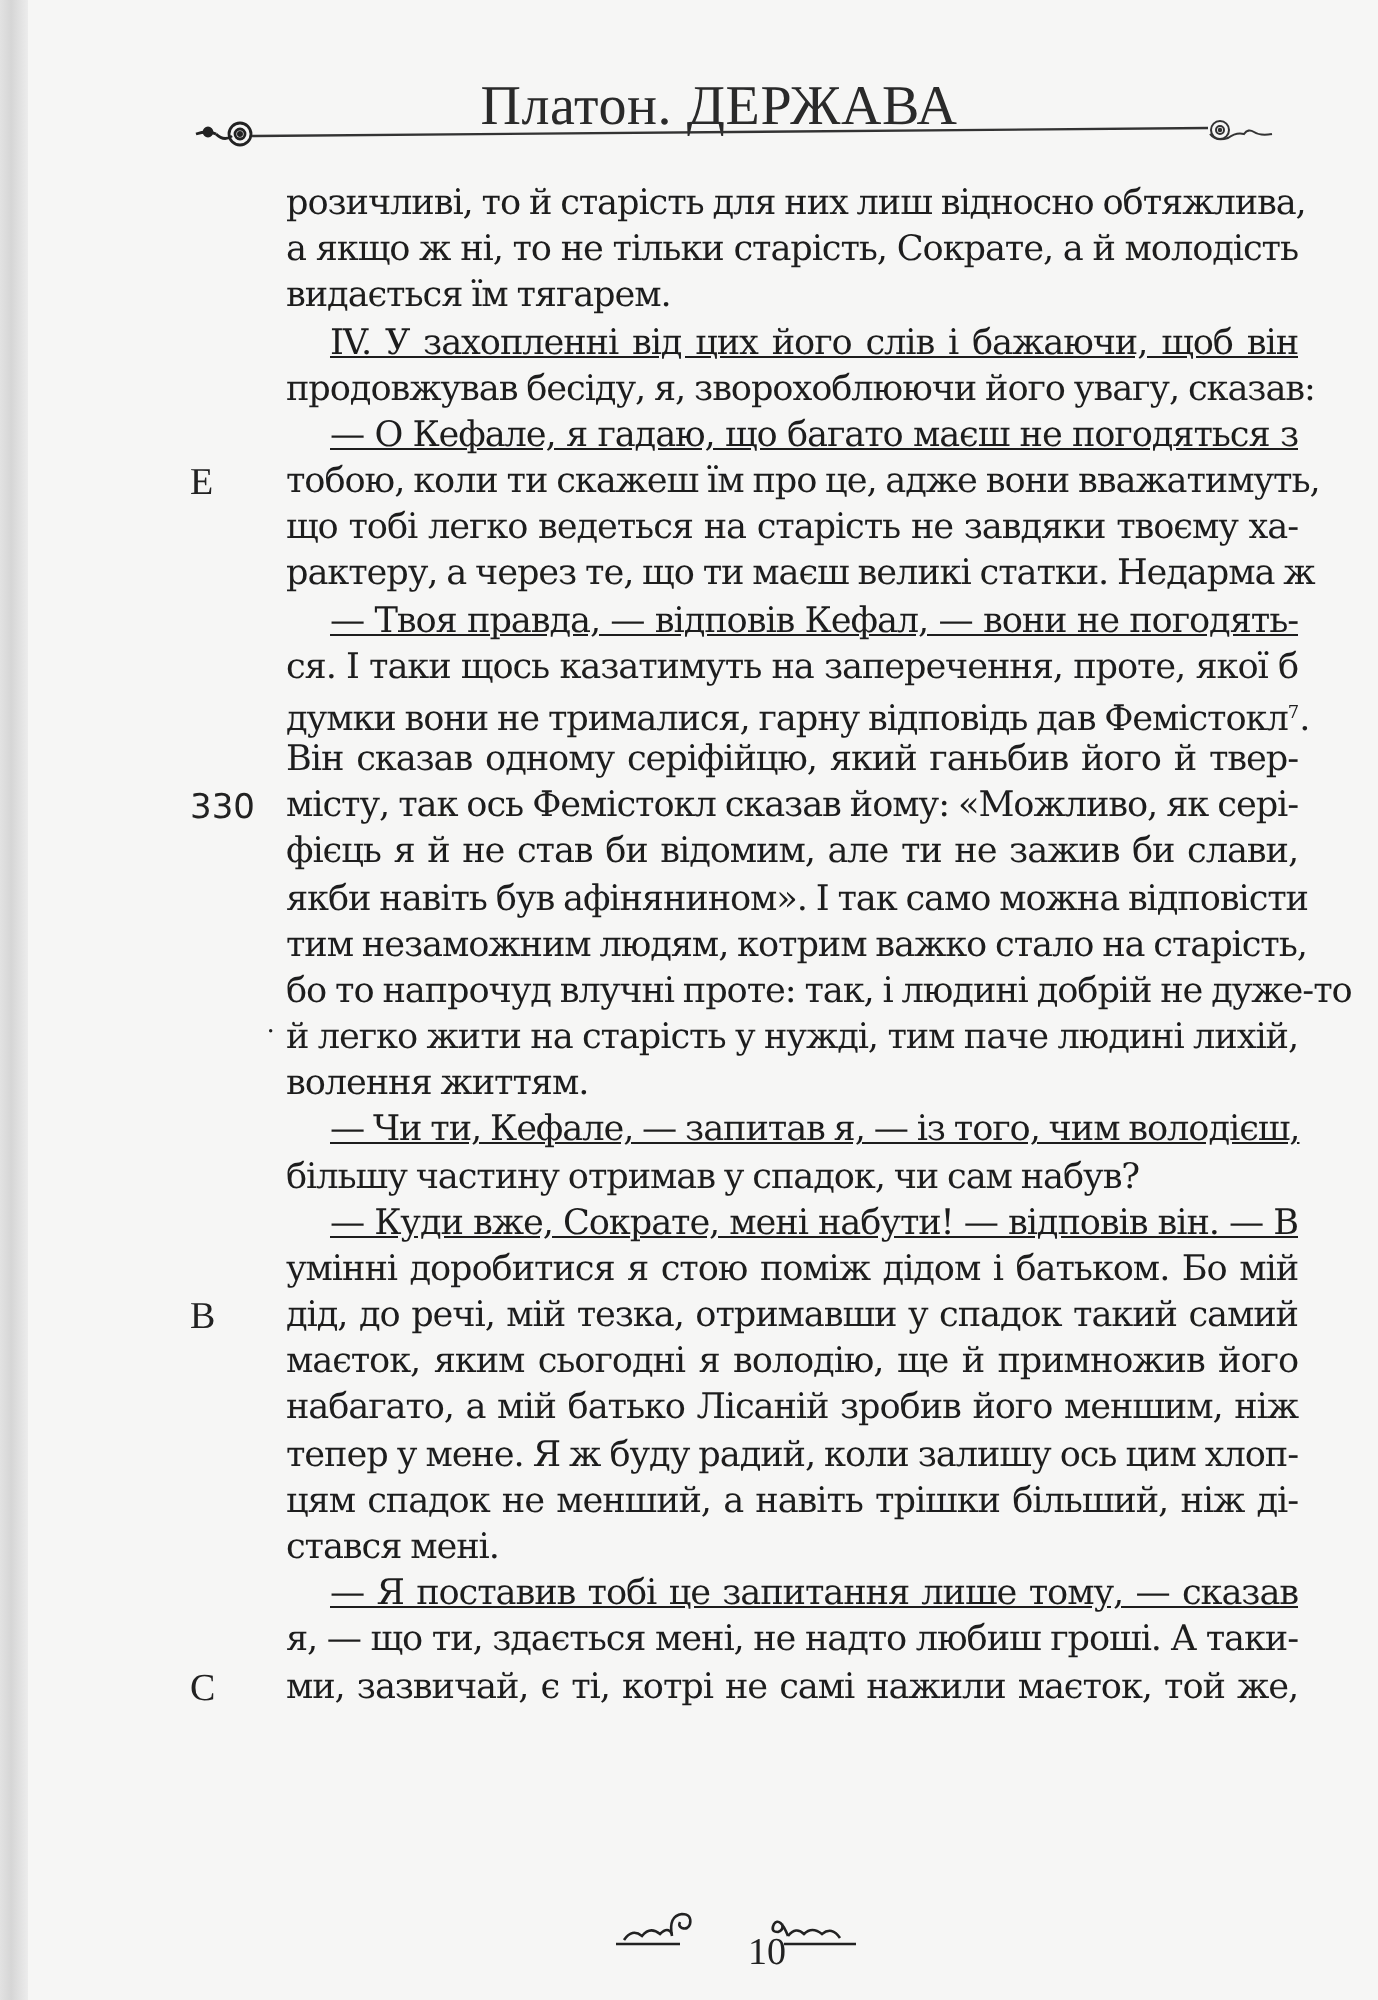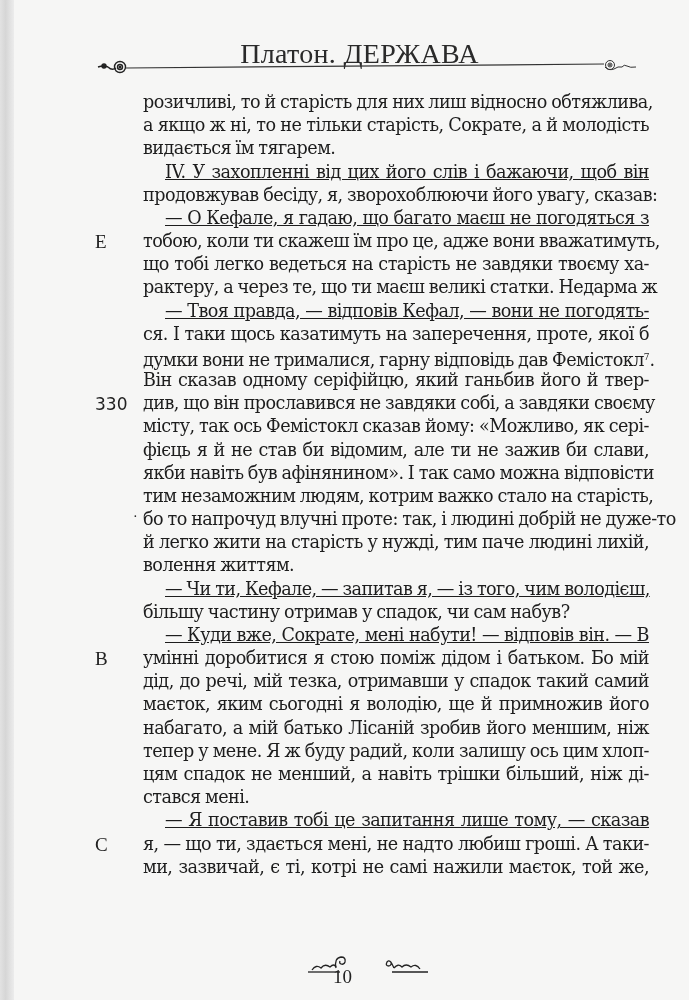--- a/index.html
+++ b/index.html
@@ -42,21 +42,21 @@
   }
   .margin-num {
     font-family: "DejaVu Sans", "Liberation Sans", sans-serif;
     font-size: 17px; left: 95px;
   }
   .margin-dot { font-size: 14px; left: 133px; }
   .folio {
     position: absolute; left: 0; right: 0; top: 950px; height: 30px;
   }
   .folio-num {
-    position: absolute; left: 333px; top: 16px; width: 60px; text-align: left;
+    position: absolute; left: 333px; top: 16px; width: 60px; text-align: right;
     font-family: "Liberation Serif", "DejaVu Serif", serif;
     font-size: 19px; color: #222;
   }
   .folio-orn { position: absolute; top: 4px; }
   sup { font-size: 9px; vertical-align: 6px; letter-spacing: 0; }
 </style>
 </head>
 <body>
 
 <div class="page-shadow"></div>
@@ -88,21 +88,20 @@
     <span class="line indent"><span>IV. У захопленні від цих його слів і бажаючи, щоб він</span></span>
     <span class="line"><span>продовжував бесіду, я, зворохоблюючи його увагу, сказав:</span></span>
     <span class="line indent"><span>— О Кефале, я гадаю, що багато маєш не погодяться з</span></span>
     <span class="line"><span>тобою, коли ти скажеш їм про це, адже вони вважатимуть,</span></span>
     <span class="line"><span>що тобі легко ведеться на старість не завдяки твоєму ха-</span></span>
     <span class="line"><span>рактеру, а через те, що ти маєш великі статки. Недарма ж</span></span>
     <span class="line indent"><span>— Твоя правда, — відповів Кефал, — вони не погодять-</span></span>
     <span class="line"><span>ся. І таки щось казатимуть на заперечення, проте, якої б</span></span>
     <span class="line"><span>думки вони не трималися, гарну відповідь дав Фемістокл</span><sup>7</sup>.</span>
     <span class="line"><span>Він сказав одному серіфійцю, який ганьбив його й твер-</span></span>
-    <span class="line"><span>див, що він прославився не завдяки собі, а завдяки своєму</span></span>
     <span class="line"><span>місту, так ось Фемістокл сказав йому: «Можливо, як сері-</span></span>
     <span class="line"><span>фієць я й не став би відомим, але ти не зажив би слави,</span></span>
     <span class="line"><span>якби навіть був афінянином». І так само можна відповісти</span></span>
     <span class="line"><span>тим незаможним людям, котрим важко стало на старість,</span></span>
     <span class="line"><span>бо то напрочуд влучні проте: так, і людині добрій не дуже-то</span></span>
     <span class="line"><span>й легко жити на старість у нужді, тим паче людині лихій,</span></span>
     <span class="line last"><span>волення життям.</span></span>
     <span class="line indent"><span>— Чи ти, Кефале, — запитав я, — із того, чим володієш,</span></span>
     <span class="line last"><span>більшу частину отримав у спадок, чи сам набув?</span></span>
     <span class="line indent"><span>— Куди вже, Сократе, мені набути! — відповів він. — В</span></span>

